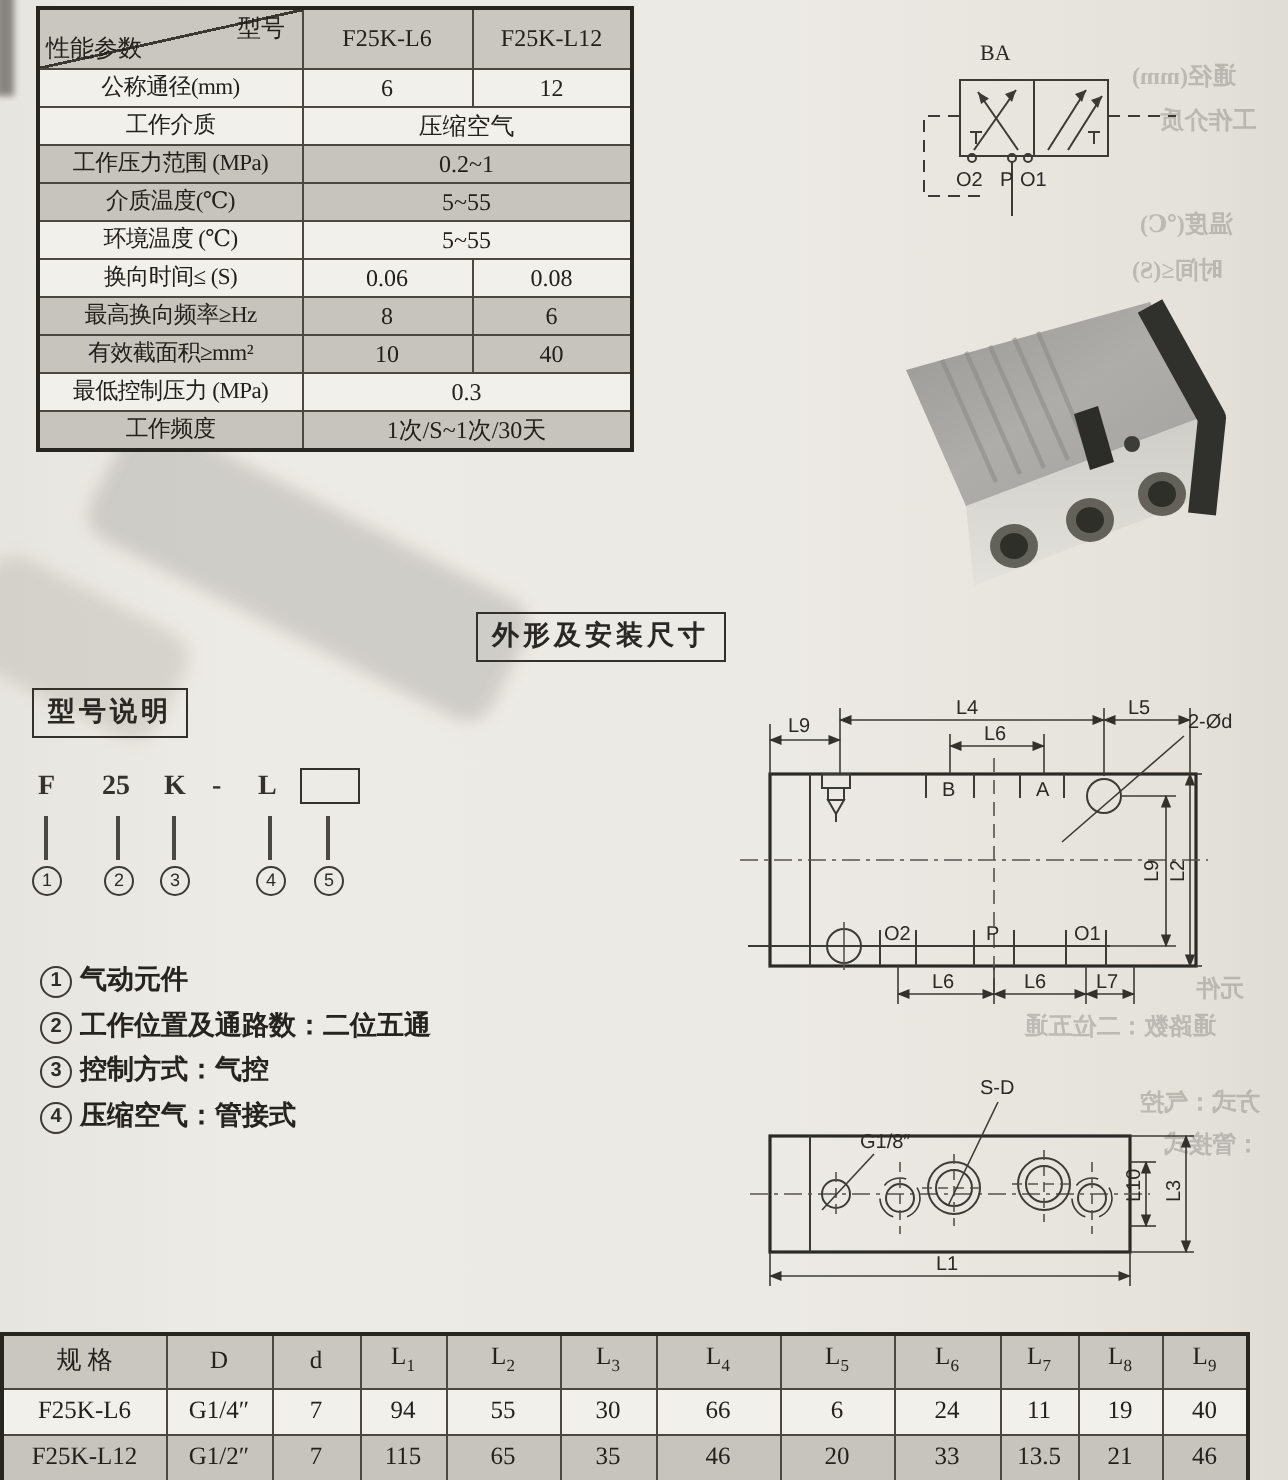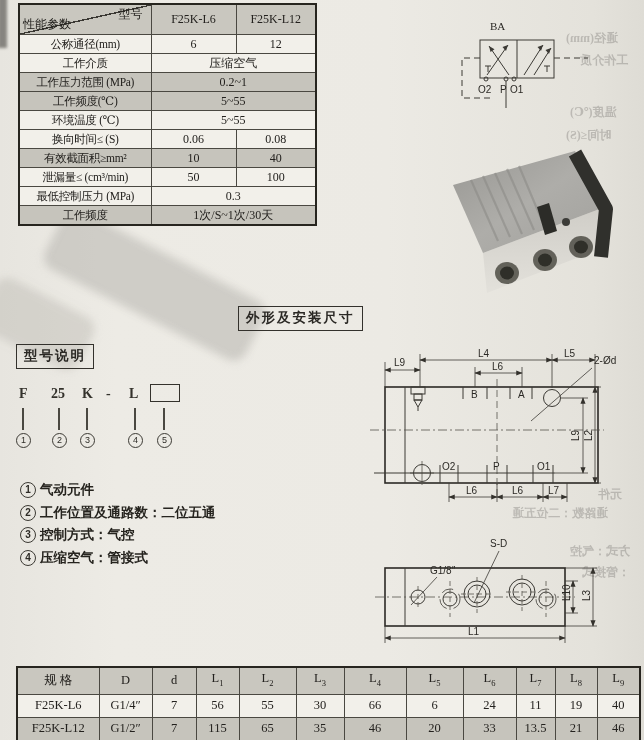--- a/index.html
+++ b/index.html
@@ -40,21 +40,21 @@
   .tick{position:absolute;width:1.5px;height:22px;background:#4a4841;}
   .circ{display:inline-block;width:13px;height:13px;border:1px solid #3c3a34;border-radius:50%;
         font-size:9px;line-height:13px;text-align:center;vertical-align:1px;
         font-family:"Liberation Sans","DejaVu Sans",sans-serif;color:#2e2c27;}
   .circ-abs{position:absolute;}
   #notes{position:absolute;left:20px;top:479px;font-size:13.5px;font-weight:600;color:#26241f;}
   #notes .note{height:22.5px;line-height:22.5px;white-space:nowrap;}
   #notes .circ{margin-right:4px;width:14px;height:14px;line-height:14px;font-size:10px;}
 
   
-  #dimTable{position:absolute;left:16px;top:666px;width:562px;
+  #dimTable{position:absolute;left:0;top:666px;width:562px;
             border:2px solid #27251f;font-size:12.5px;}
   #dimTable th,#dimTable td{border:1px solid #4a4841;text-align:center;padding:0;
             height:22px;line-height:21px;background:#f2f0ea;font-weight:normal;overflow:hidden;}
   #dimTable thead th{height:25px;background:#c9c7bf;}
   #dimTable tr.shaded td{background:#c6c4bc;}
   #dimTable sub{font-size:8.5px;}
 
   
   svg{position:absolute;overflow:visible;}
   .ln{stroke:#3c3a35;stroke-width:1;fill:none;}
@@ -106,41 +106,41 @@
         </tr>
         <tr>
           <td class="lbl">工作介质</td>
           <td colspan="2">压缩空气</td>
         </tr>
         <tr class="shaded">
           <td class="lbl">工作压力范围 (MPa)</td>
           <td colspan="2">0.2~1</td>
         </tr>
         <tr class="shaded">
-          <td class="lbl">工作频度(℃)</td>
+          <td class="lbl">介质温度(℃)</td>
           <td colspan="2">5~55</td>
         </tr>
         <tr>
           <td class="lbl">环境温度 (℃)</td>
           <td colspan="2">5~55</td>
         </tr>
         <tr>
           <td class="lbl">换向时间≤ (S)</td>
           <td>0.06</td>
           <td>0.08</td>
         </tr>
         <tr class="shaded">
+          <td class="lbl">最高换向频率≥Hz</td>
+          <td>8</td>
+          <td>6</td>
+        </tr>
+        <tr class="shaded">
           <td class="lbl">有效截面积≥mm²</td>
           <td>10</td>
           <td>40</td>
-        </tr>
-        <tr>
-          <td class="lbl">泄漏量≤ (cm³/min)</td>
-          <td>50</td>
-          <td>100</td>
         </tr>
         <tr>
           <td class="lbl">最低控制压力 (MPa)</td>
           <td colspan="2">0.3</td>
         </tr>
         <tr class="shaded">
           <td class="lbl">工作频度</td>
           <td colspan="2">1次/S~1次/30天</td>
         </tr>
       </tbody>
@@ -391,21 +391,21 @@
           <th>L<sub>7</sub></th>
           <th>L<sub>8</sub></th>
           <th>L<sub>9</sub></th>
         </tr>
       </thead>
     <tbody>
         <tr>
           <td>F25K-L6</td>
           <td>G1/4″</td>
           <td>7</td>
-          <td>56</td>
+          <td>94</td>
           <td>55</td>
           <td>30</td>
           <td>66</td>
           <td>6</td>
           <td>24</td>
           <td>11</td>
           <td>19</td>
           <td>40</td>
         </tr>
         <tr class="shaded">

